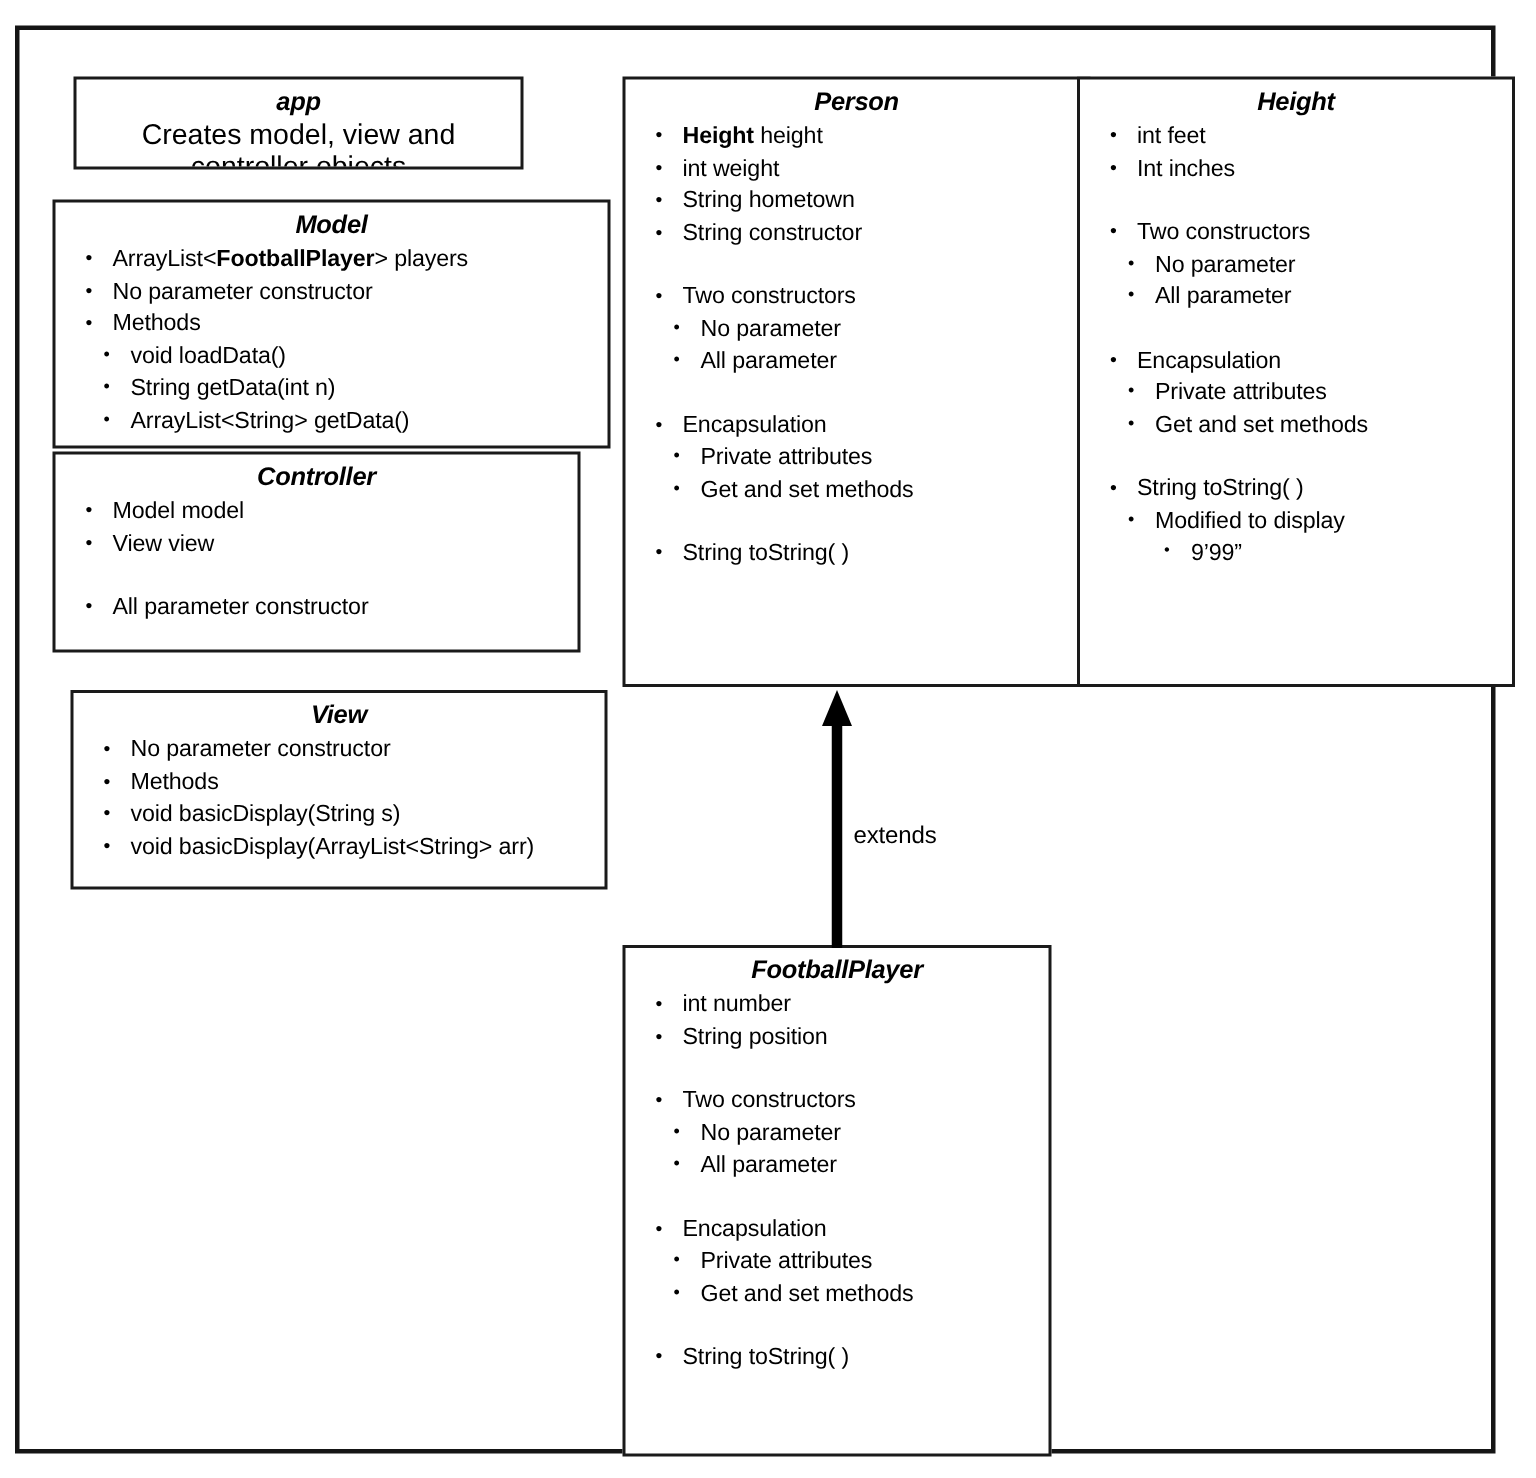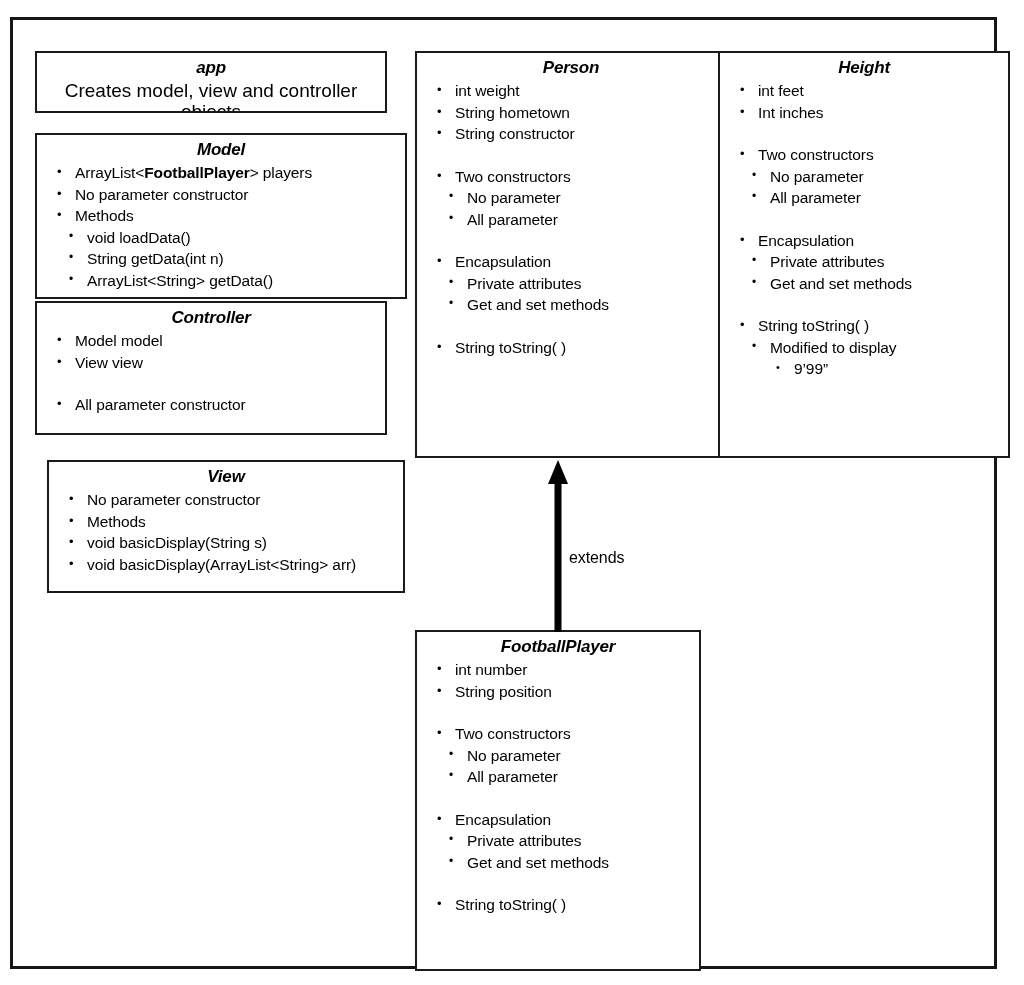--- a/index.html
+++ b/index.html
@@ -101,21 +101,21 @@
     left: 52px;
     top: -1px;
     font-size: 11px;
   }
   li.spacer-before {
     margin-top: 21px;
   }
   .bold-ref { font-weight: bold; }
 
   
-  #box-app          { left: 22px;  top: 31px;  width: 352px; height: 62px; }
+  #box-app          { left: 36px;  top: 31px;  width: 300px; height: 62px; }
   #box-model        { left: 22px;  top: 113px; width: 372px; height: 166px; }
   #box-controller   { left: 22px;  top: 281px; width: 352px; height: 134px; }
   #box-view         { left: 34px;  top: 440px; width: 358px; height: 133px; }
   #box-person       { left: 402px; top: 31px;  width: 312px; height: 407px; }
   #box-height       { left: 705px; top: 31px;  width: 292px; height: 407px; }
   #box-football     { left: 402px; top: 610px; width: 286px; height: 341px; }
 
   
   #extends-arrow {
     position: absolute;
@@ -174,20 +174,21 @@
     </ul>
     <ul class="lvl1 tight">
       <li>void basicDisplay(String s)</li>
       <li>void basicDisplay(ArrayList&lt;String&gt; arr)</li>
     </ul>
   </div>
 
   <div class="class-box" id="box-person">
     <div class="class-title">Person</div>
     <ul class="lvl1">
+      <li><span class="bold-ref">Height</span><span> height</span></li>
       <li>int weight</li>
       <li>String hometown</li>
       <li>String constructor</li>
       <li class="spacer-before">Two constructors</li>
     </ul>
     <ul class="lvl2">
       <li>No parameter</li>
       <li>All parameter</li>
     </ul>
     <ul class="lvl1">

